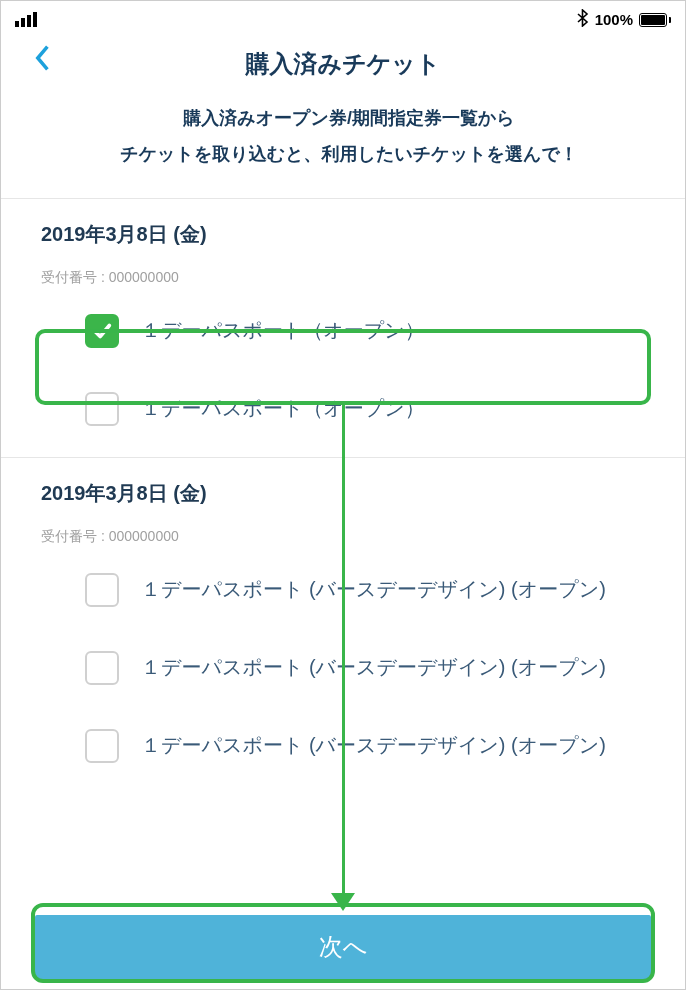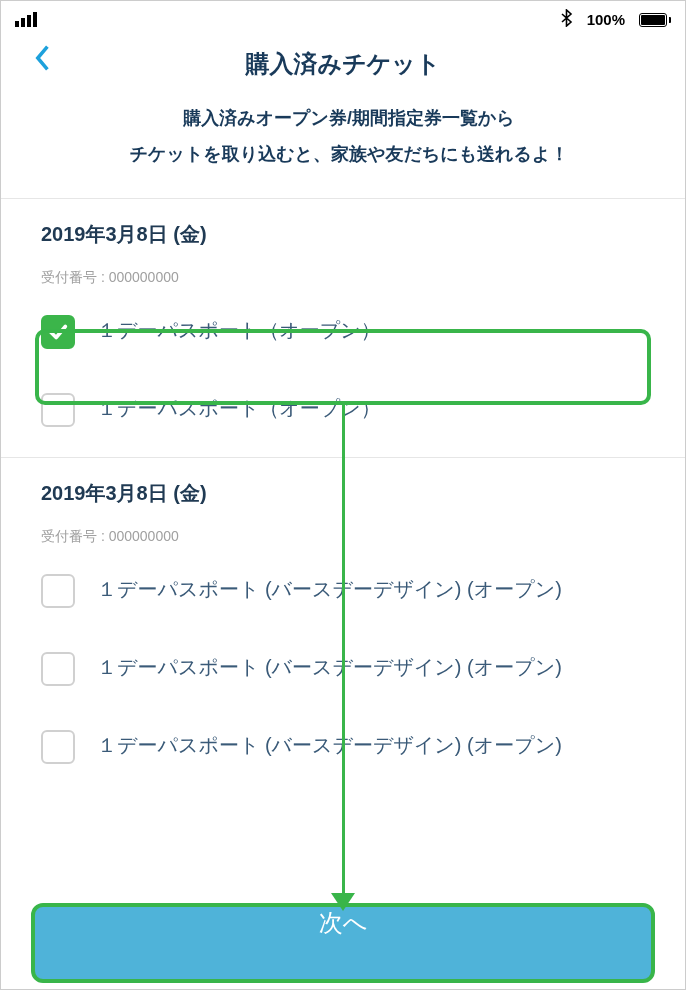--- a/index.html
+++ b/index.html
@@ -27,21 +27,21 @@
     }
     .signal-bars span {
       display: inline-block;
       width: 4px;
       background: #000;
     }
     .signal-bars span:nth-child(1){height:6px}
     .signal-bars span:nth-child(2){height:9px}
     .signal-bars span:nth-child(3){height:12px}
     .signal-bars span:nth-child(4){height:15px}
-    .status-right { display:flex; align-items:center; gap:14px; }
+    .status-right { display:flex; align-items:center; gap:6px; }
     .bt { font-size: 15px; }
     .batt {
       display:inline-flex; align-items:center; gap:2px;
     }
     .batt-body {
       width:28px; height:14px; border:1.5px solid #000; border-radius:3px; position:relative;
     }
     .batt-body::after { content:""; position:absolute; left:1px; top:1px; bottom:1px; right:1px; background:#000; border-radius:1px; }
     .batt-tip { width:2px; height:6px; background:#000; border-radius:0 1px 1px 0; }
     .nav-bar {
@@ -87,23 +87,24 @@
       font-weight: 700;
       color: #203a53;
     }
     .group-ref {
       font-size: 14px;
       color: #a0a0a0;
       margin-top: 21px;
     }
     .ticket-row {
       display: flex;
-      align-items: flex-end;
+      align-items: center;
       gap: 22px;
       padding: 20px 40px 20px 40px;
+      margin-left: 44px;
     }
     .checkbox {
       width: 34px;
       height: 34px;
       border: 2px solid #d0d0d0;
       border-radius: 6px;
       display:flex; align-items:center; justify-content:center;
       flex-shrink:0;
       margin-top: 2px;
       background:#fff;
@@ -116,25 +117,25 @@
     .ticket-label {
       font-size: 20px;
       color: #3a5a78;
       line-height: 1.9;
     }
     .next-btn {
       position: absolute;
       left: 34px;
       right: 34px;
       bottom: 10px;
-      height: 72px;
+      height: 64px;
       background: #4fb3d9;
       color: #fff;
       font-size: 24px;
-      display:flex; justify-content:center;
+      display:flex; align-items:center; justify-content:center;
       border-radius: 2px;
     }
     .highlight {
       position:absolute;
       border: 4px solid #39b54a;
       border-radius: 10px;
       pointer-events:none;
     }
     .highlight.h1 { left: 34px; right: 34px; top: 328px; height: 76px; }
     .highlight.h2 { left: 30px; right: 30px; bottom: 6px; height: 80px; border-radius:12px; }
@@ -193,21 +194,21 @@
   <div class="back-btn">
     <svg viewBox="0 0 20 32">
         <path d="M15 3 L4 16 L15 29"></path>
       </svg>
   </div>
   <div class="nav-title">購入済みチケット</div>
 </div>
 
 <div class="intro">
   <p>購入済みオープン券/期間指定券一覧から</p>
-  <p>チケットを取り込むと、家族や友だちにも送れるよ！</p>
+  <p>チケットを取り込むと、利用したいチケットを選んで！</p>
 </div>
 
 <div id="groups">
     <div class="group">
     <div class="group-head">
       <div class="group-date">2019年3月8日 (金)</div>
       <div class="group-ref">
         <span>受付番号 :</span> <span>000000000</span>
       </div>
     </div>

